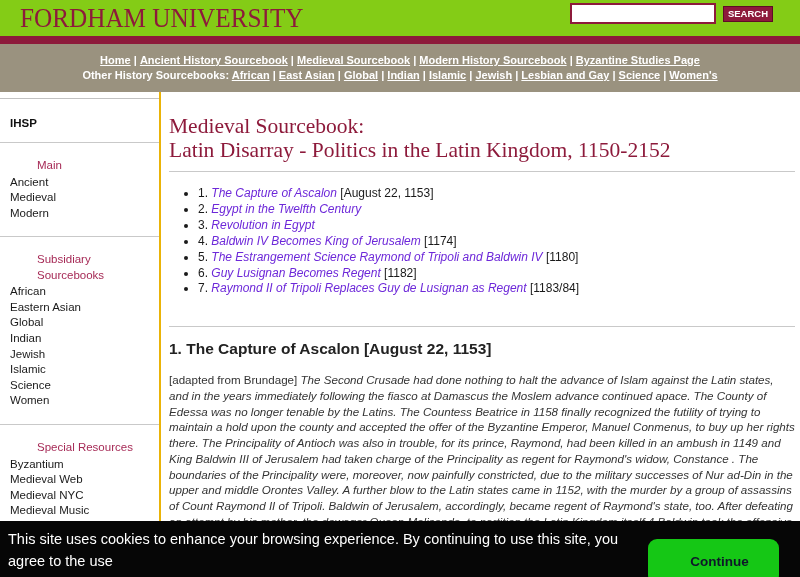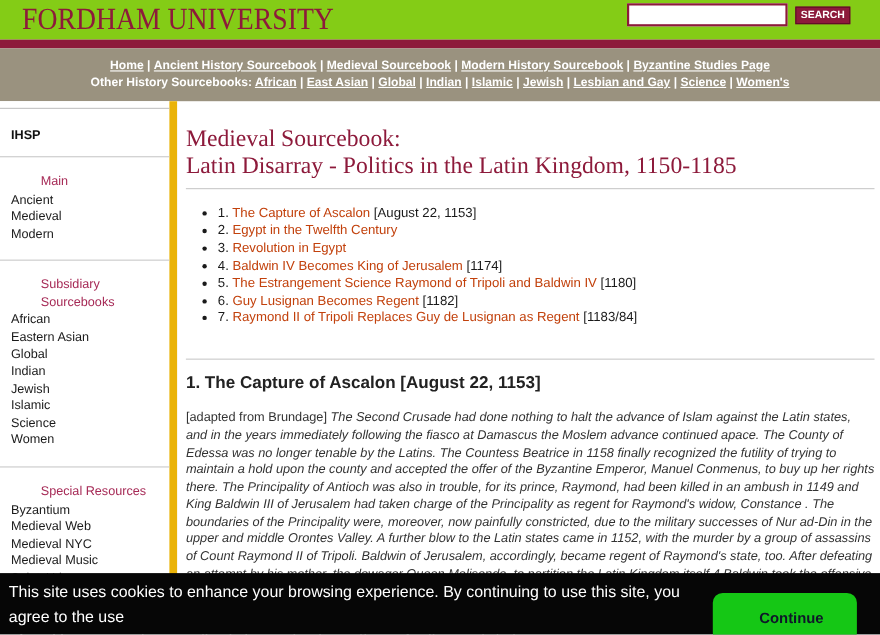--- a/index.html
+++ b/index.html
@@ -36,39 +36,39 @@
   }
   .nav-line { margin-top:10px; line-height:13px; }
   .nav-line + .nav-line { margin-top:2px; }
   .topnav a { color:#fff; text-decoration:underline; cursor:pointer; }
   .pipe { color:#fff; }
   .pipe::before { content:"\00a0|\00a0"; }
 
   
   .sidebar {
     position:absolute; top:92px; left:0; width:161px; height:430px;
-    border-right:7px solid #eab308; background:#fff;
+    border-right:2px solid #eab308; background:#fff;
   }
   .sidebar-inner { margin-top:6px; border-top:1px solid #c2c2c2; }
   .side-block { border-bottom:1px solid #c9c9c9; padding:15px 10px 15px; font-size:11.5px; }
   .side-block.brand { padding:18px 10px 13px; font-weight:bold; color:#111; }
   .side-block:last-child { border-bottom:none; }
   .side-title { color:#a62a56; line-height:15.5px; margin-bottom:1px; cursor:pointer;padding-left:27px; }
   .side-item { color:#1a1a1a; line-height:15.6px; cursor:pointer; }
 
   
   .main { position:absolute; top:92px; left:169px; width:626px; }
   .page-title {
     margin-top:23px; font-family:"Liberation Serif", serif; font-weight:normal;
     font-size:21.5px; line-height:23.5px; color:#8d1a3b;
   }
   .rule { border:none; border-top:1px solid #c9c9c9; margin:9px 0 0 0; }
   .toc { margin:14px 0 0 0; padding-left:29px; list-style:disc; }
   .toc li { font-size:12px; line-height:15.9px; color:#1a1a1a; }
-  .toc a { color:#c2410c; text-decoration:none; cursor:pointer; }
+  .toc a { color:#6d28d9; text-decoration:none; cursor:pointer;font-style:italic; }
   .rule2 { border:none; border-top:1px solid #c9c9c9; margin:29px 0 0 0; }
   .section-heading { margin-top:13px; font-size:15.5px; font-weight:bold; color:#222; }
   .para { margin-top:14px; font-size:11.6px; line-height:15.7px; color:#333; }
   .para .lead { font-style:normal; }
   .para em { font-style:italic; }
   .closing { margin-top:16px; font-size:11.6px; line-height:15.7px; color:#333; font-style:italic; }
 
   
   .cookie-bar {
     position:absolute; left:0; top:521px; width:800px; height:56px;
@@ -134,21 +134,21 @@
         <div class="side-item">Medieval NYC</div>
         <div class="side-item">Medieval Music</div>
         <div class="side-item">Saints' Lives</div>
       </div>
     </div>
   </div>
 
   <div class="main">
     <h1 class="page-title">
       <div>Medieval Sourcebook:</div>
-      <div>Latin Disarray - Politics in the Latin Kingdom, 1150-1185</div>
+      <div>Latin Disarray - Politics in the Latin Kingdom, 1150-2152</div>
     </h1>
     <hr class="rule">
     <ul class="toc">
       <li><span>1. </span><a>The Capture of Ascalon</a><span> [August 22, 1153]</span></li>
       <li><span>2. </span><a>Egypt in the Twelfth Century</a><span></span></li>
       <li><span>3. </span><a>Revolution in Egypt</a><span></span></li>
       <li><span>4. </span><a>Baldwin IV Becomes King of Jerusalem</a><span> [1174]</span></li>
       <li><span>5. </span><a>The Estrangement Science Raymond of Tripoli and Baldwin IV</a><span> [1180]</span></li>
       <li><span>6. </span><a>Guy Lusignan Becomes Regent</a><span> [1182]</span></li>
       <li><span>7. </span><a>Raymond II of Tripoli Replaces Guy de Lusignan as Regent</a><span> [1183/84]</span></li>

